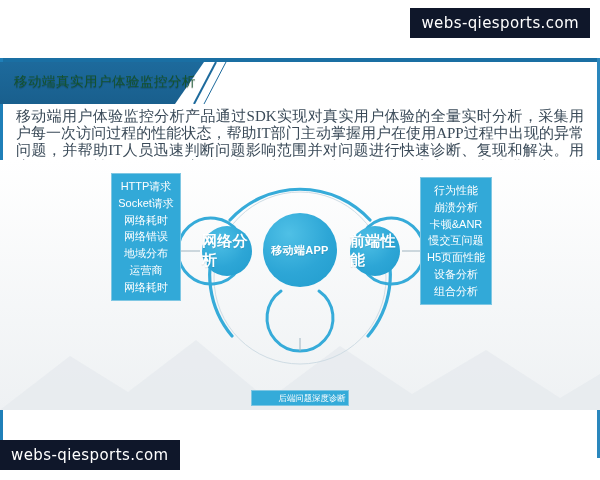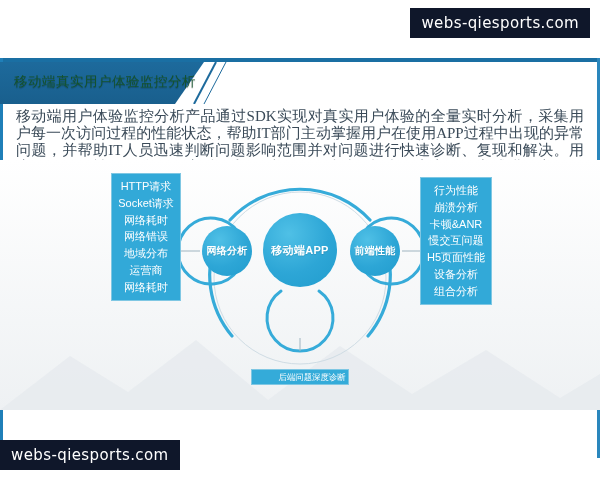--- a/index.html
+++ b/index.html
@@ -119,21 +119,21 @@
 
   
   .node {
     position: absolute;
     border-radius: 50%;
     background: radial-gradient(circle at 35% 28%, #4fc0e6 0%, #2da6d6 55%, #219ccd 100%);
     color: #ffffff;
     display: flex;
     align-items: center;
     justify-content: center;
-    font-size: 10px;
+    font-size: 15px;
     font-weight: bold;
     letter-spacing: .3px;
     text-shadow: 0 1px 1px rgba(0,0,0,.12);
   }
   .node.hub      { left: 263px; top: 53px;  width: 74px; height: 74px; font-size: 11px; }
   .node.left     { left: 202px; top: 66px;  width: 50px; height: 50px; }
   .node.right    { left: 350px; top: 66px;  width: 50px; height: 50px; }
   .node.bottom   { left: 274px; top: 126px; width: 52px; height: 52px; }
 
   
@@ -143,21 +143,21 @@
     border: 1px solid #7fc7e3;
     box-sizing: border-box;
     color: #ffffff;
     font-size: 8.4px;
     display: flex;
     align-items: center;
     justify-content: center;
     white-space: nowrap;
   }
   .tagbox.one { left: 256px; top: 191px; width: 88px; height: 16px; }
-  .tagbox.two { left: 251px; top: 209px; width: 98px; height: 16px; padding-left: 24px; }
+  .tagbox.two { left: 251px; top: 230px; width: 98px; height: 16px; padding-left: 24px; }
 
   
   .watermark {
     position: absolute;
     background: #0f172a;
     color: #ffffff;
     font-size: 15px;
     letter-spacing: .4px;
     display: flex;
     align-items: center;

